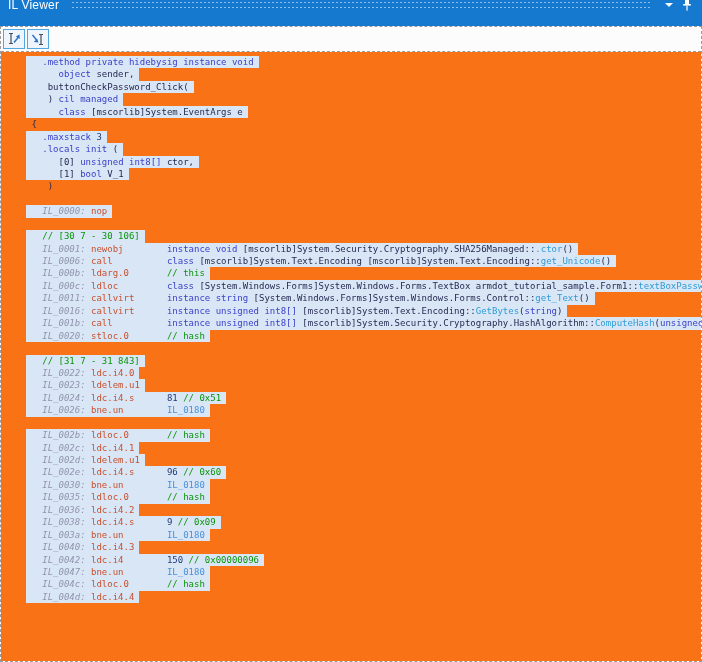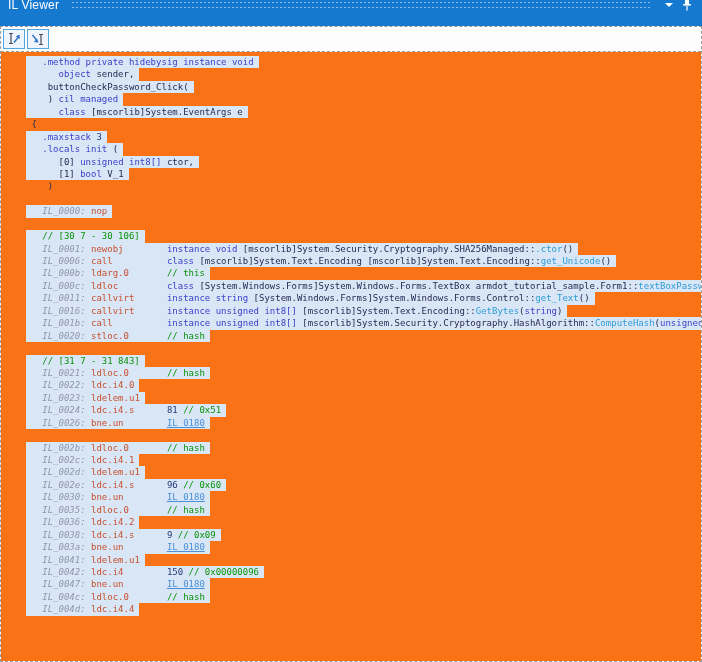--- a/index.html
+++ b/index.html
@@ -44,21 +44,21 @@
   .line{height:12.45px;line-height:12.45px;white-space:pre;}
   .line .hl{background:var(--c-hl);padding-right:5px;display:inline-block;height:12.45px;}
   .line .nohl{display:inline-block;height:12.45px;}
   .tk-kw{color:var(--c-kw);}
   .tk-id{color:var(--c-id);}
   .tk-mem{color:var(--c-mem);}
   .tk-op{color:var(--c-op);text-align:center;}
   .tk-lbl{color:var(--c-lbl);font-style:italic;}
   .tk-com{color:var(--c-com);}
   .tk-num{color:var(--c-num);}
-  .tk-tgt{color:var(--c-tgt);text-decoration:underline;}
+  .tk-tgt{color:var(--c-tgt);}
 </style>
 </head>
 <body>
 
 <div id="window">
 
   <div class="titlebar">
     <span class="title">IL Viewer</span>
     <div class="grip"></div>
     <div class="tb-btn">
@@ -109,36 +109,35 @@
         <div class="line"><span class="hl"><span class="tk-lbl">   IL_0001: </span><span class="tk-op">newobj        </span><span class="tk-kw">instance void</span><span class="tk-id"> [mscorlib]System.Security.Cryptography.SHA256Managed::</span><span class="tk-mem">.ctor</span><span class="tk-id">()</span></span></div>
         <div class="line"><span class="hl"><span class="tk-lbl">   IL_0006: </span><span class="tk-op">call          </span><span class="tk-kw">class</span><span class="tk-id"> [mscorlib]System.Text.Encoding [mscorlib]System.Text.Encoding::</span><span class="tk-mem">get_Unicode</span><span class="tk-id">()</span></span></div>
         <div class="line"><span class="hl"><span class="tk-lbl">   IL_000b: </span><span class="tk-op">ldarg.0       </span><span class="tk-com">// this</span></span></div>
         <div class="line"><span class="hl"><span class="tk-lbl">   IL_000c: </span><span class="tk-op">ldloc         </span><span class="tk-kw">class</span><span class="tk-id"> [System.Windows.Forms]System.Windows.Forms.TextBox armdot_tutorial_sample.Form1::</span><span class="tk-mem">textBoxPassword</span></span></div>
         <div class="line"><span class="hl"><span class="tk-lbl">   IL_0011: </span><span class="tk-op">callvirt      </span><span class="tk-kw">instance string</span><span class="tk-id"> [System.Windows.Forms]System.Windows.Forms.Control::</span><span class="tk-mem">get_Text</span><span class="tk-id">()</span></span></div>
         <div class="line"><span class="hl"><span class="tk-lbl">   IL_0016: </span><span class="tk-op">callvirt      </span><span class="tk-kw">instance unsigned int8[]</span><span class="tk-id"> [mscorlib]System.Text.Encoding::</span><span class="tk-mem">GetBytes</span><span class="tk-id">(</span><span class="tk-kw">string</span><span class="tk-id">)</span></span></div>
         <div class="line"><span class="hl"><span class="tk-lbl">   IL_001b: </span><span class="tk-op">call          </span><span class="tk-kw">instance unsigned int8[]</span><span class="tk-id"> [mscorlib]System.Security.Cryptography.HashAlgorithm::</span><span class="tk-mem">ComputeHash</span><span class="tk-id">(</span><span class="tk-kw">unsigned int8[]</span></span></div>
         <div class="line"><span class="hl"><span class="tk-lbl">   IL_0020: </span><span class="tk-op">stloc.0       </span><span class="tk-com">// hash</span></span></div>
         <div class="line"></div>
         <div class="line"><span class="hl"><span class="tk-com">   // [31 7 - 31 843]</span></span></div>
-        <div class="line"><span class="hl"><span class="tk-lbl">   IL_0021: </span><span class="tk-op">ldloc.0       </span><span class="tk-com">// hash</span></span></div>
         <div class="line"><span class="hl"><span class="tk-lbl">   IL_0022: </span><span class="tk-op">ldc.i4.0</span></span></div>
         <div class="line"><span class="hl"><span class="tk-lbl">   IL_0023: </span><span class="tk-op">ldelem.u1</span></span></div>
         <div class="line"><span class="hl"><span class="tk-lbl">   IL_0024: </span><span class="tk-op">ldc.i4.s      </span><span class="tk-num">81 </span><span class="tk-com">// 0x51</span></span></div>
         <div class="line"><span class="hl"><span class="tk-lbl">   IL_0026: </span><span class="tk-op">bne.un        </span><span class="tk-tgt">IL_0180</span></span></div>
         <div class="line"></div>
         <div class="line"><span class="hl"><span class="tk-lbl">   IL_002b: </span><span class="tk-op">ldloc.0       </span><span class="tk-com">// hash</span></span></div>
         <div class="line"><span class="hl"><span class="tk-lbl">   IL_002c: </span><span class="tk-op">ldc.i4.1</span></span></div>
         <div class="line"><span class="hl"><span class="tk-lbl">   IL_002d: </span><span class="tk-op">ldelem.u1</span></span></div>
         <div class="line"><span class="hl"><span class="tk-lbl">   IL_002e: </span><span class="tk-op">ldc.i4.s      </span><span class="tk-num">96 </span><span class="tk-com">// 0x60</span></span></div>
         <div class="line"><span class="hl"><span class="tk-lbl">   IL_0030: </span><span class="tk-op">bne.un        </span><span class="tk-tgt">IL_0180</span></span></div>
         <div class="line"><span class="hl"><span class="tk-lbl">   IL_0035: </span><span class="tk-op">ldloc.0       </span><span class="tk-com">// hash</span></span></div>
         <div class="line"><span class="hl"><span class="tk-lbl">   IL_0036: </span><span class="tk-op">ldc.i4.2</span></span></div>
         <div class="line"><span class="hl"><span class="tk-lbl">   IL_0038: </span><span class="tk-op">ldc.i4.s      </span><span class="tk-num">9 </span><span class="tk-com">// 0x09</span></span></div>
         <div class="line"><span class="hl"><span class="tk-lbl">   IL_003a: </span><span class="tk-op">bne.un        </span><span class="tk-tgt">IL_0180</span></span></div>
-        <div class="line"><span class="hl"><span class="tk-lbl">   IL_0041: </span><span class="tk-op">ldelem.u1</span></span></div>
+        <div class="line"><span class="hl"><span class="tk-lbl">   IL_0040: </span><span class="tk-op">ldc.i4.3</span></span></div>
         <div class="line"><span class="hl"><span class="tk-lbl">   IL_0042: </span><span class="tk-op">ldc.i4        </span><span class="tk-num">150 </span><span class="tk-com">// 0x00000096</span></span></div>
         <div class="line"><span class="hl"><span class="tk-lbl">   IL_0047: </span><span class="tk-op">bne.un        </span><span class="tk-tgt">IL_0180</span></span></div>
         <div class="line"><span class="hl"><span class="tk-lbl">   IL_004c: </span><span class="tk-op">ldloc.0       </span><span class="tk-com">// hash</span></span></div>
         <div class="line"><span class="hl"><span class="tk-lbl">   IL_004d: </span><span class="tk-op">ldc.i4.4</span></span></div>
       </div>
   </div>
 
 </div>
 
 </body></html>

